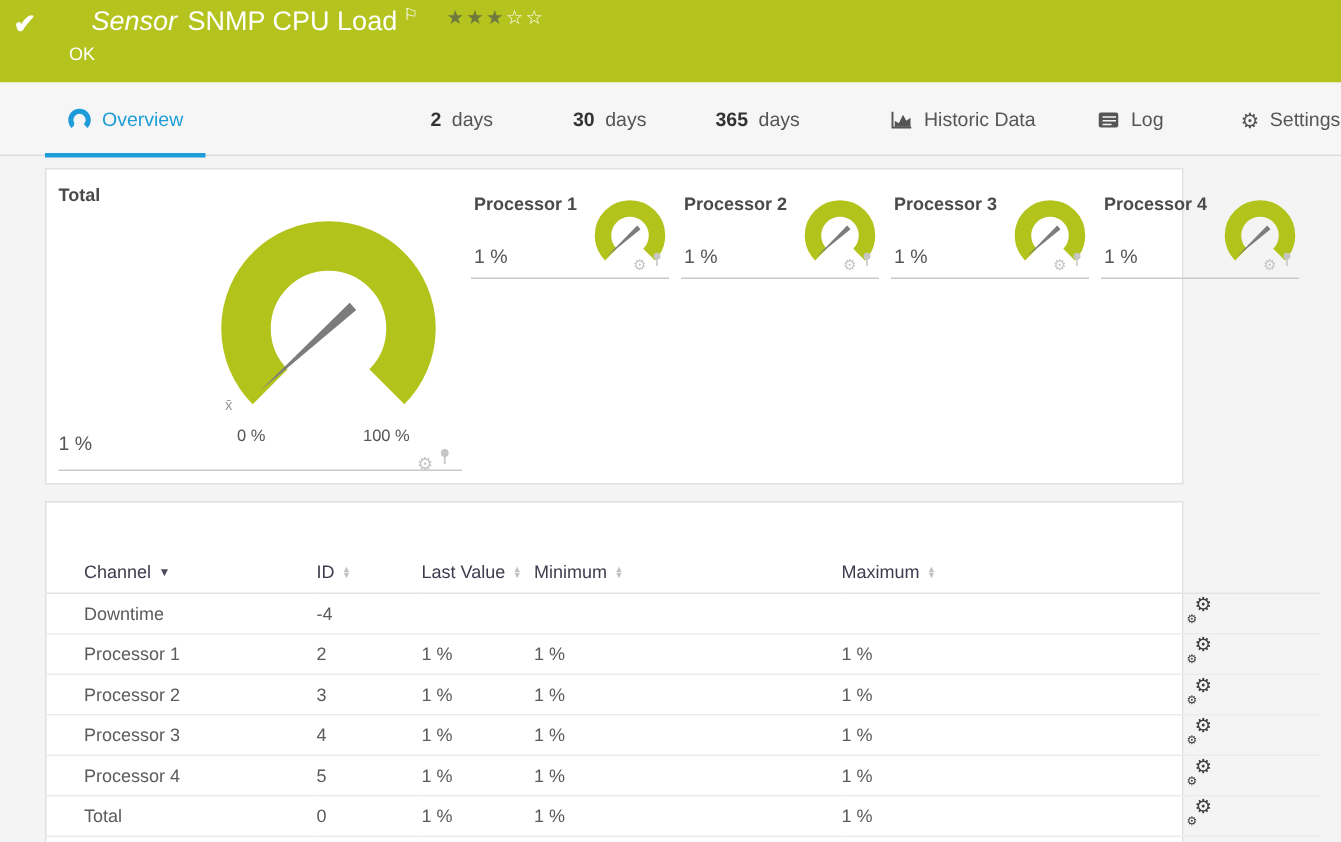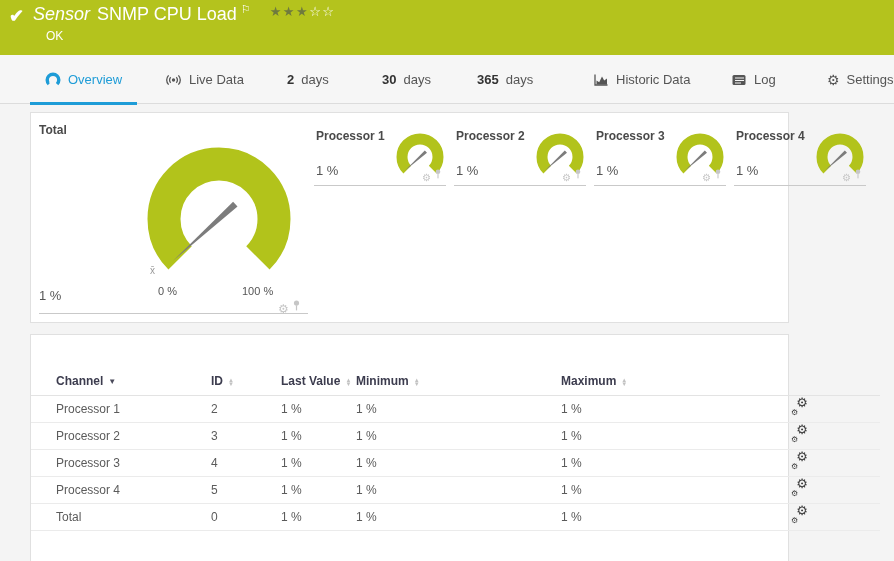--- a/index.html
+++ b/index.html
@@ -11,21 +11,21 @@
     position:relative;
   }
 
   
   .topbar {
     position:absolute; left:0; top:0; width:894px; height:55px;
     background:var(--header-green,#b4c31d); color:#fff;
   }
   .check-icon { position:absolute; left:9px; top:5px; font-size:18px; font-weight:bold; }
   .title-line { position:absolute; left:33px; top:3px; font-size:18px; white-space:nowrap; }
-  .sensor-word { font-style:italic; margin-right:7px; }
+  .sensor-word { font-style:italic; margin-right:7px;margin-left:28px; }
   .flag-icon { font-size:11px; vertical-align:7px; margin-left:4px; }
   .stars { margin-left:14px; font-size:13px; letter-spacing:1.5px; vertical-align:4px; }
   .star-filled { color:#6f7a3e; }
   .star-empty  { color:#ffffff; }
   .status-line { position:absolute; left:46px; top:29px; font-size:12px; font-weight:normal; }
 
   
   .tabs {
     position:absolute; left:0; top:55px; width:894px; height:49px;
     background:#f6f6f6; border-bottom:1px solid #dcdcdc;text-decoration:underline;
@@ -73,21 +73,21 @@
   .mini-gauge { position:absolute; left:78px; top:0; }
   .mini-value { position:absolute; left:2px; top:34px; font-size:13px; color:#555; }
   .mini-icons { right:4px; bottom:2px; }
 
   
   .channel-table {
     position:absolute; left:0; top:32px; width:849px;
     border-collapse:collapse; table-layout:fixed; font-size:12px;
   }
   .channel-table th {
-    color:#3c3c4e; font-weight:bold; text-align:left; height:28px;
+    color:#3c3c4e; font-weight:normal; text-align:left; height:28px;
     border-bottom:1px solid #e3e3e3; padding:0; white-space:nowrap;
   }
   .channel-table td {
     color:#5b5b5b; height:27px; border-bottom:1px solid #ebebeb; padding:0; white-space:nowrap;
   }
   .c1 { width:180px; padding-left:25px !important; }
   .c2 { width:70px; }
   .c3 { width:75px; }
   .c4 { width:205px;margin-top:24px; }
   .c5 { width:153px; }
@@ -119,29 +119,20 @@
   <div class="tab active" style="left:30px">
     <span>
         <svg width="16" height="16" viewBox="0 0 16 16">
       <path class="blue-arc" d="M 3.9 12.1 A 5.8 5.8 0 1 1 12.1 12.1" stroke-width="3.4"></path>
       <line x1="4.6" y1="11.4" x2="8.8" y2="7.4" stroke="#f6f6f6" stroke-width="1.5"></line>
     </svg>
       </span>
     <span>Overview</span>
   </div>
 
-  <div class="tab" style="left:150px">
-    <span>
-        <svg width="17" height="16" viewBox="0 0 17 16">
-      <circle cx="8.5" cy="8" r="1.7" class="icon-fill"></circle>
-      <path class="icon-stroke" d="M5.7 5.3 a3.8 3.8 0 0 0 0 5.4 M3.6 3.4 a6.5 6.5 0 0 0 0 9.2 M11.3 5.3 a3.8 3.8 0 0 1 0 5.4 M13.4 3.4 a6.5 6.5 0 0 1 0 9.2"></path>
-    </svg>
-      </span>
-    <span>Live Data</span>
-  </div>
 
   <div class="tab" style="left:272px">
     <span class="num">2</span>
     <span>days</span>
   </div>
 
   <div class="tab" style="left:367px">
     <span class="num">30</span>
     <span>days</span>
   </div>
@@ -284,20 +275,28 @@
             </span></th>
         <th class="c5 col-right"><span>Maximum</span><span class="sort-icons">
               <i>▲</i>
               <i>▼</i>
             </span></th>
         <th class="c6"></th>
       </tr>
     </thead>
     <tbody>
       <tr>
+        <td class="c1">Downtime</td>
+        <td class="c2">-4</td>
+        <td class="c3 col-right"></td>
+        <td class="c4 col-right"></td>
+        <td class="c5 col-right"></td>
+        <td class="c6"><span class="chan-gear"><span class="g-small">⚙</span><span class="g-big">⚙</span></span></td>
+      </tr>
+      <tr>
         <td class="c1">Processor 1</td>
         <td class="c2">2</td>
         <td class="c3 col-right">1 %</td>
         <td class="c4 col-right">1 %</td>
         <td class="c5 col-right">1 %</td>
         <td class="c6"><span class="chan-gear"><span class="g-small">⚙</span><span class="g-big">⚙</span></span></td>
       </tr>
       <tr>
         <td class="c1">Processor 2</td>
         <td class="c2">3</td>

